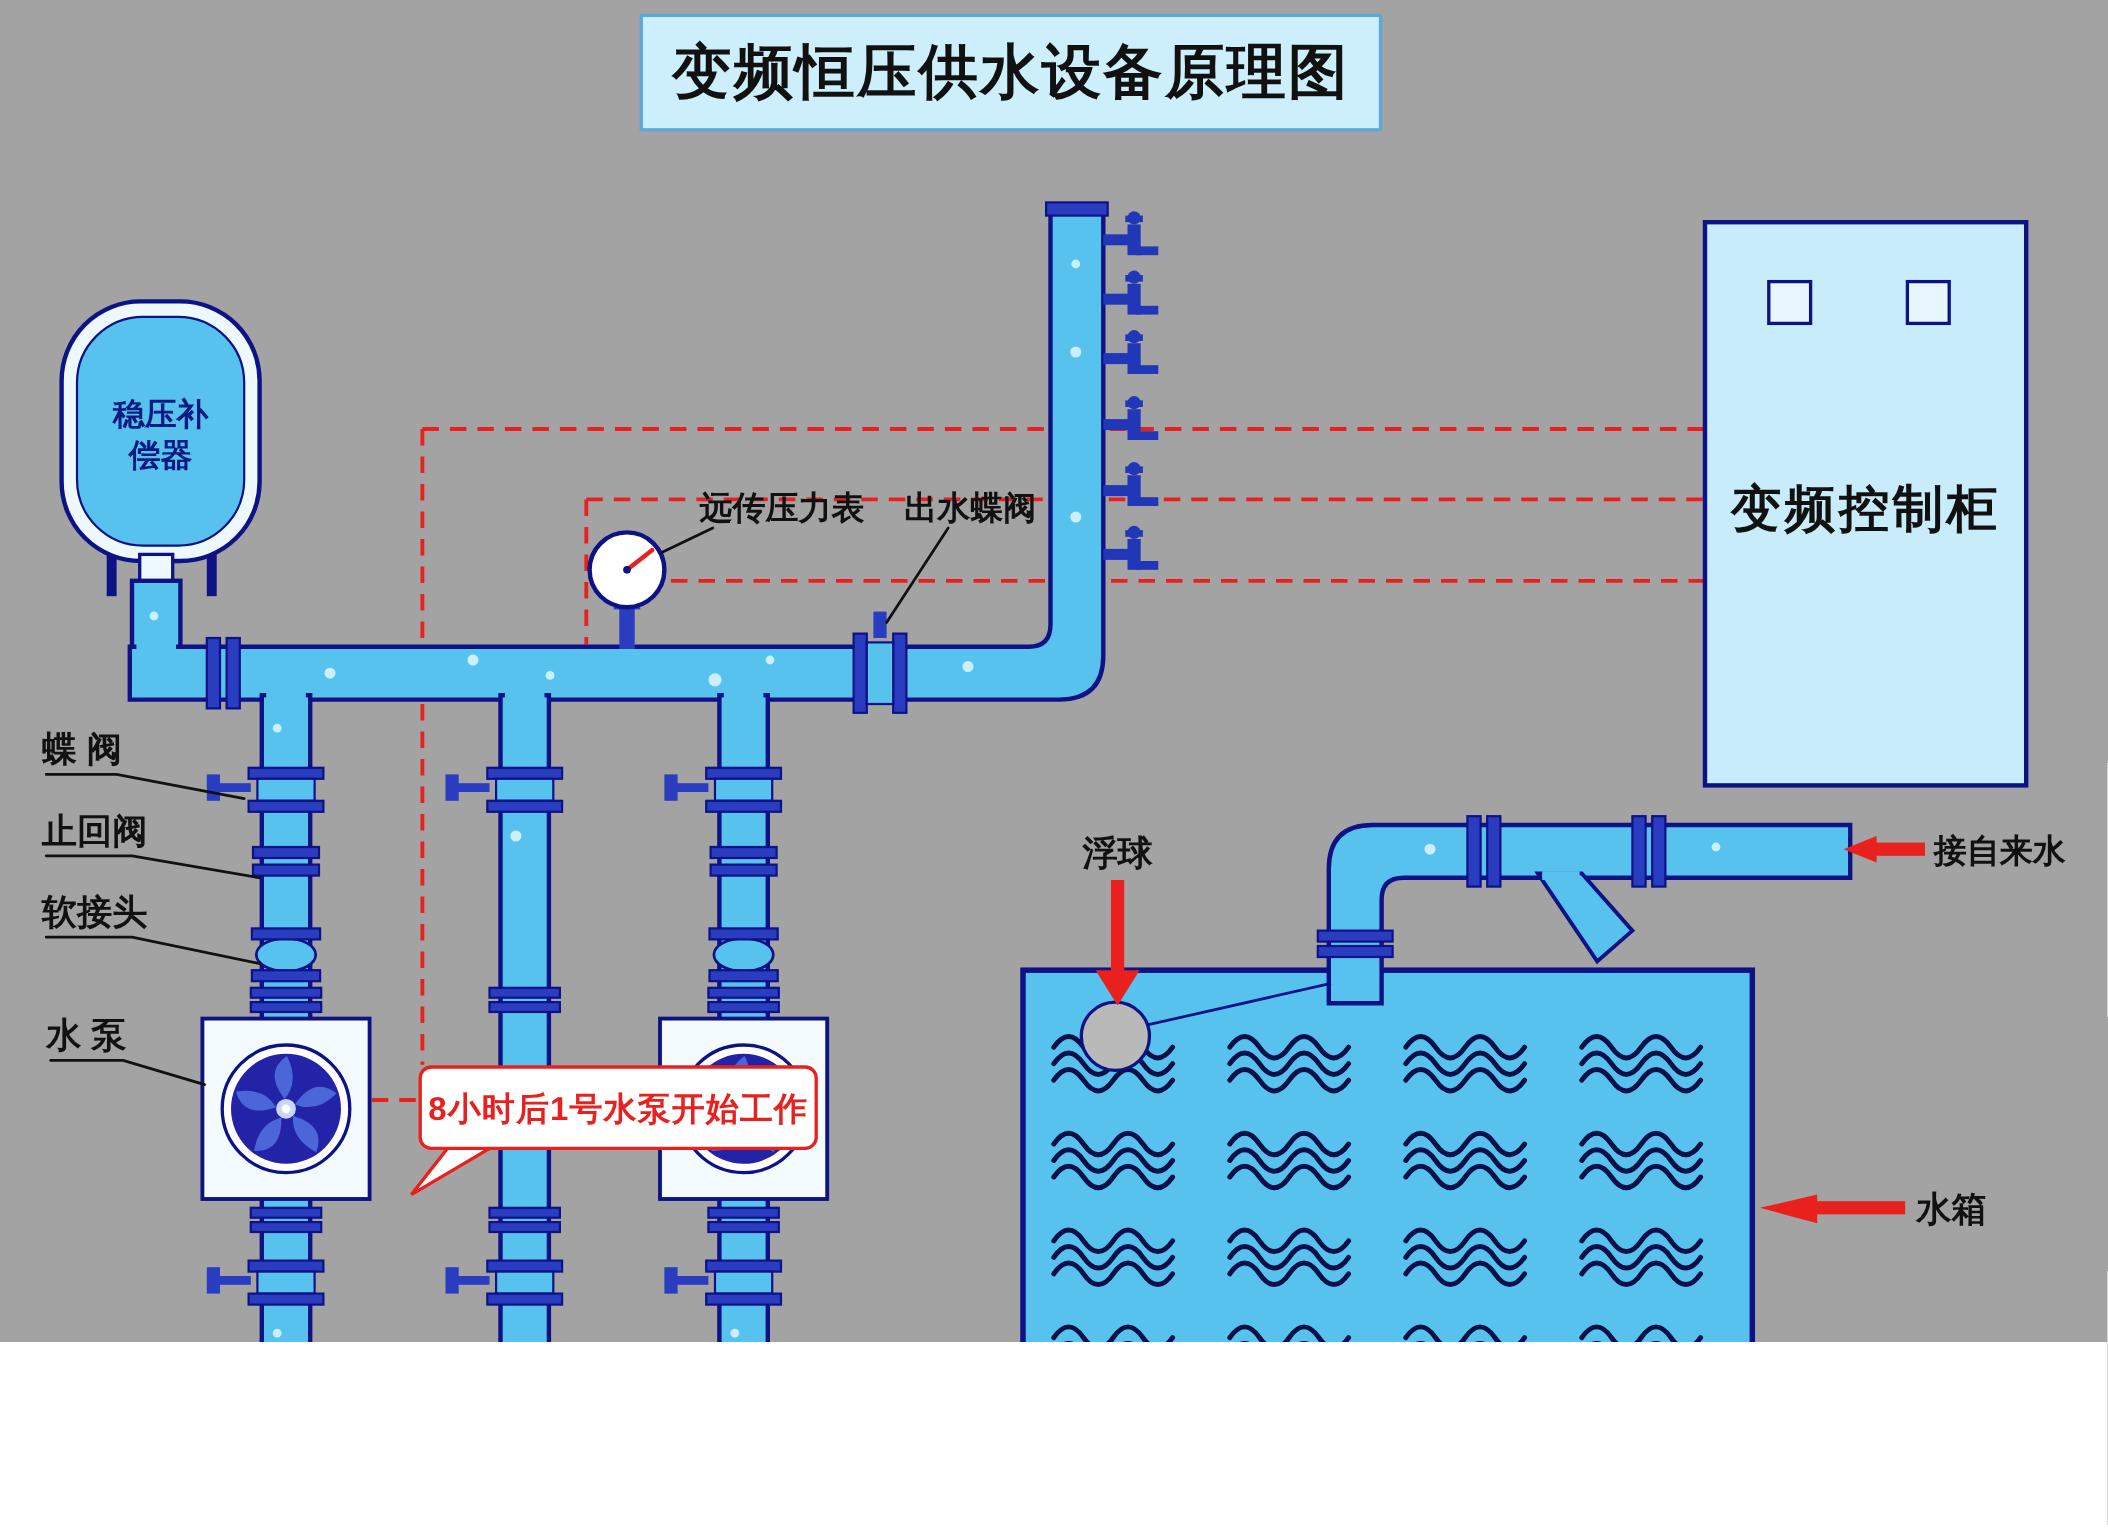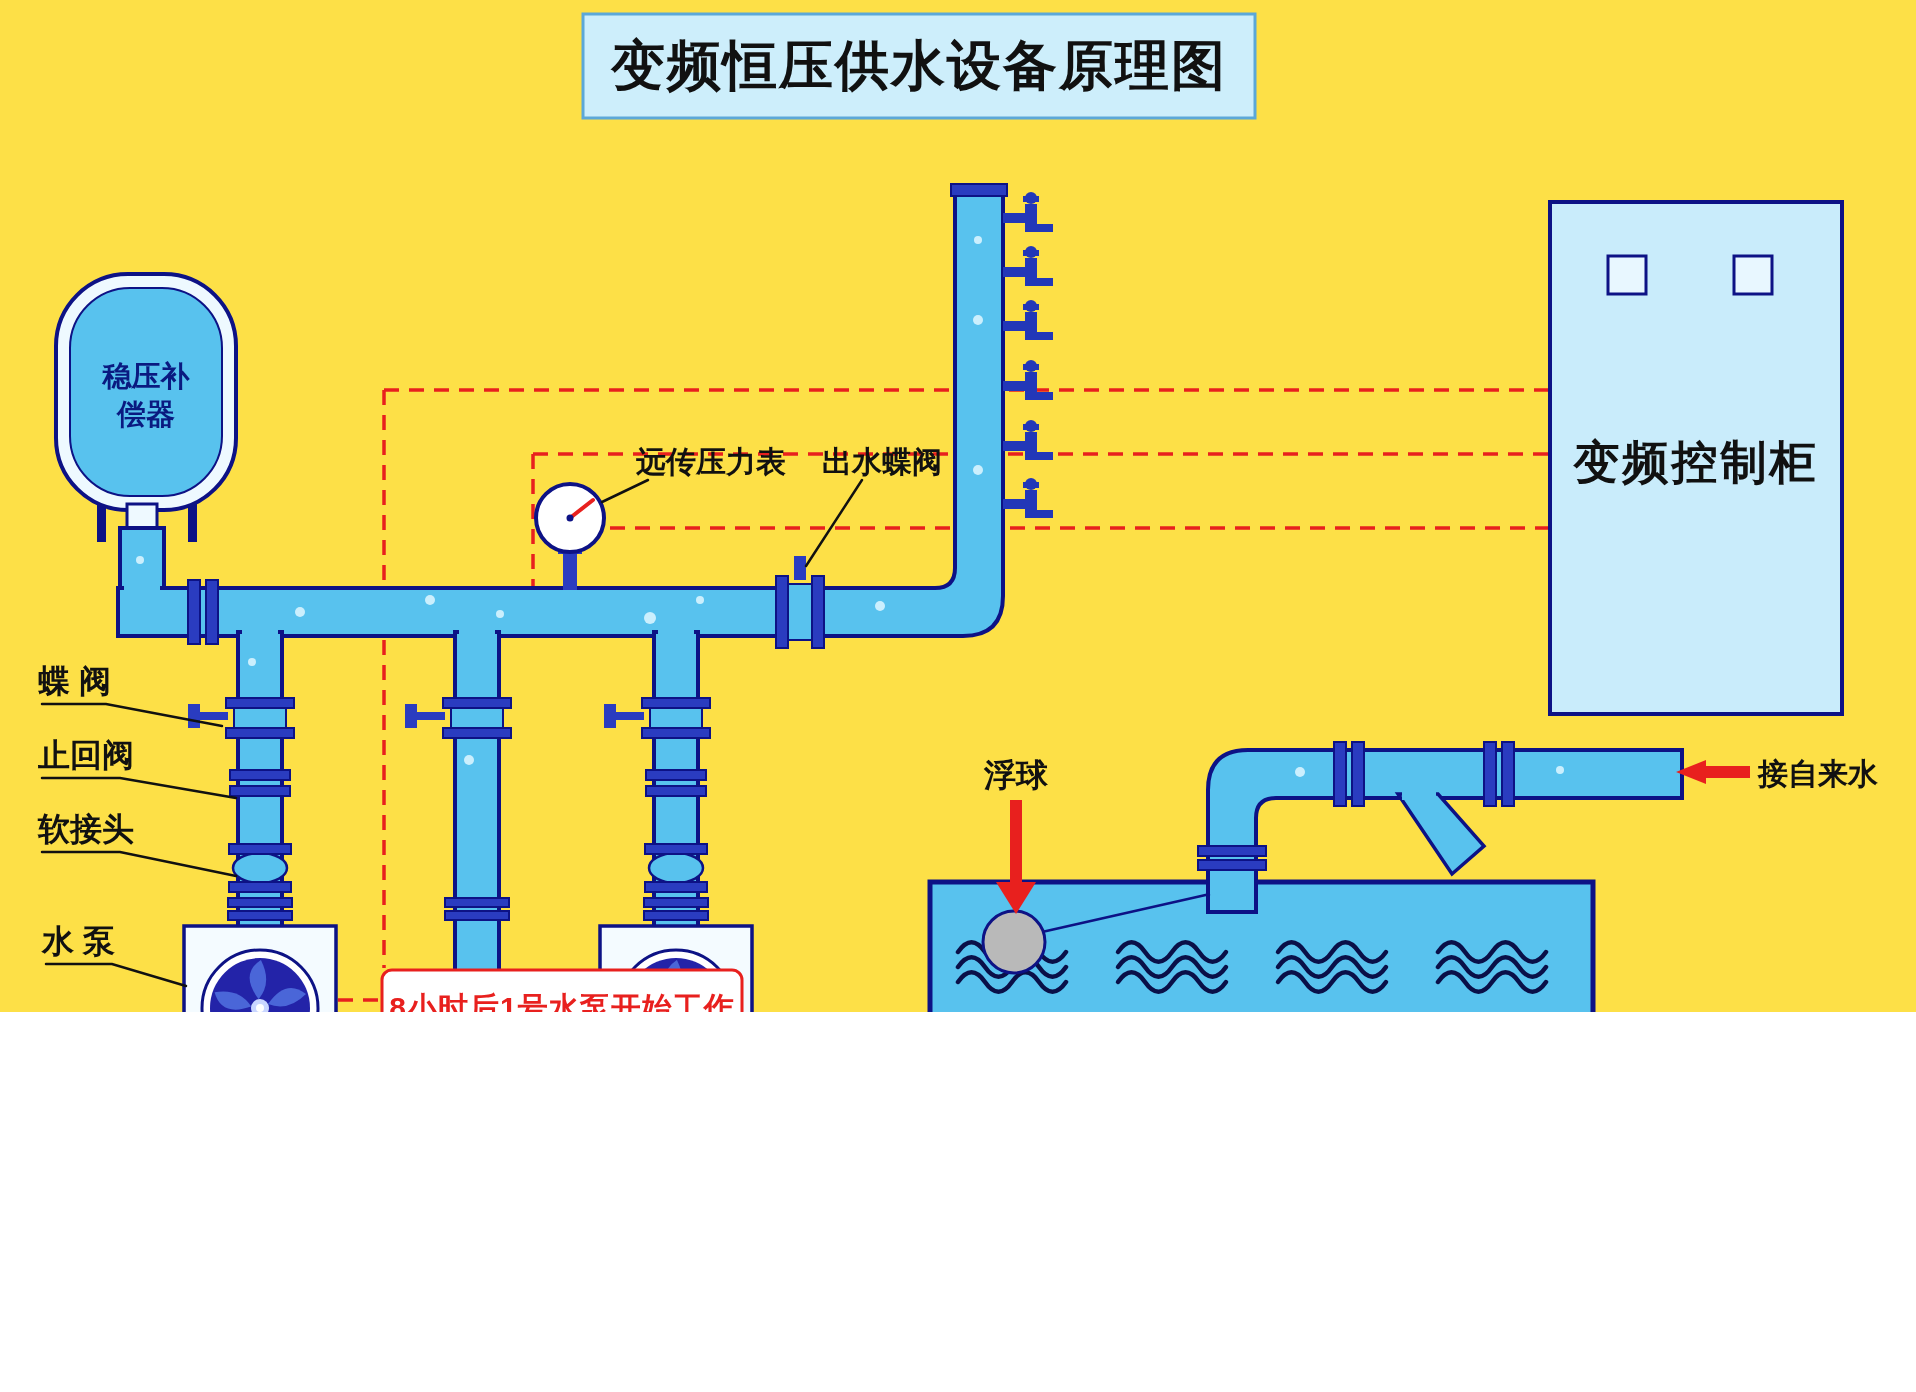--- a/index.html
+++ b/index.html
@@ -1,16 +1,16 @@
 <!DOCTYPE html>
 <html><head>
 <meta charset="utf-8">
 <style>
   html,body{margin:0;padding:0;background:#ffffff;}
-  .stage{position:relative;width:1916px;height:1012px;background:#fde047;overflow:hidden;
+  .stage{position:relative;width:1916px;height:1220px;background:#a3a3a3;overflow:hidden;
          font-family:"Liberation Sans", sans-serif;}
   svg{display:block;}
   text{font-family:"Liberation Sans", sans-serif;font-weight:bold;fill:#111111;}
   .t-title{font-size:54px;letter-spacing:2px;}
   .t-cab{font-size:46px;letter-spacing:3px;}
   .t-label{font-size:32px;}
   .t-label2{font-size:30px;}
   .t-comp{font-size:29px;fill:#0a1a80;}
   .t-callout{font-size:30px;fill:#e8201e;letter-spacing:1px;}
 </style>

